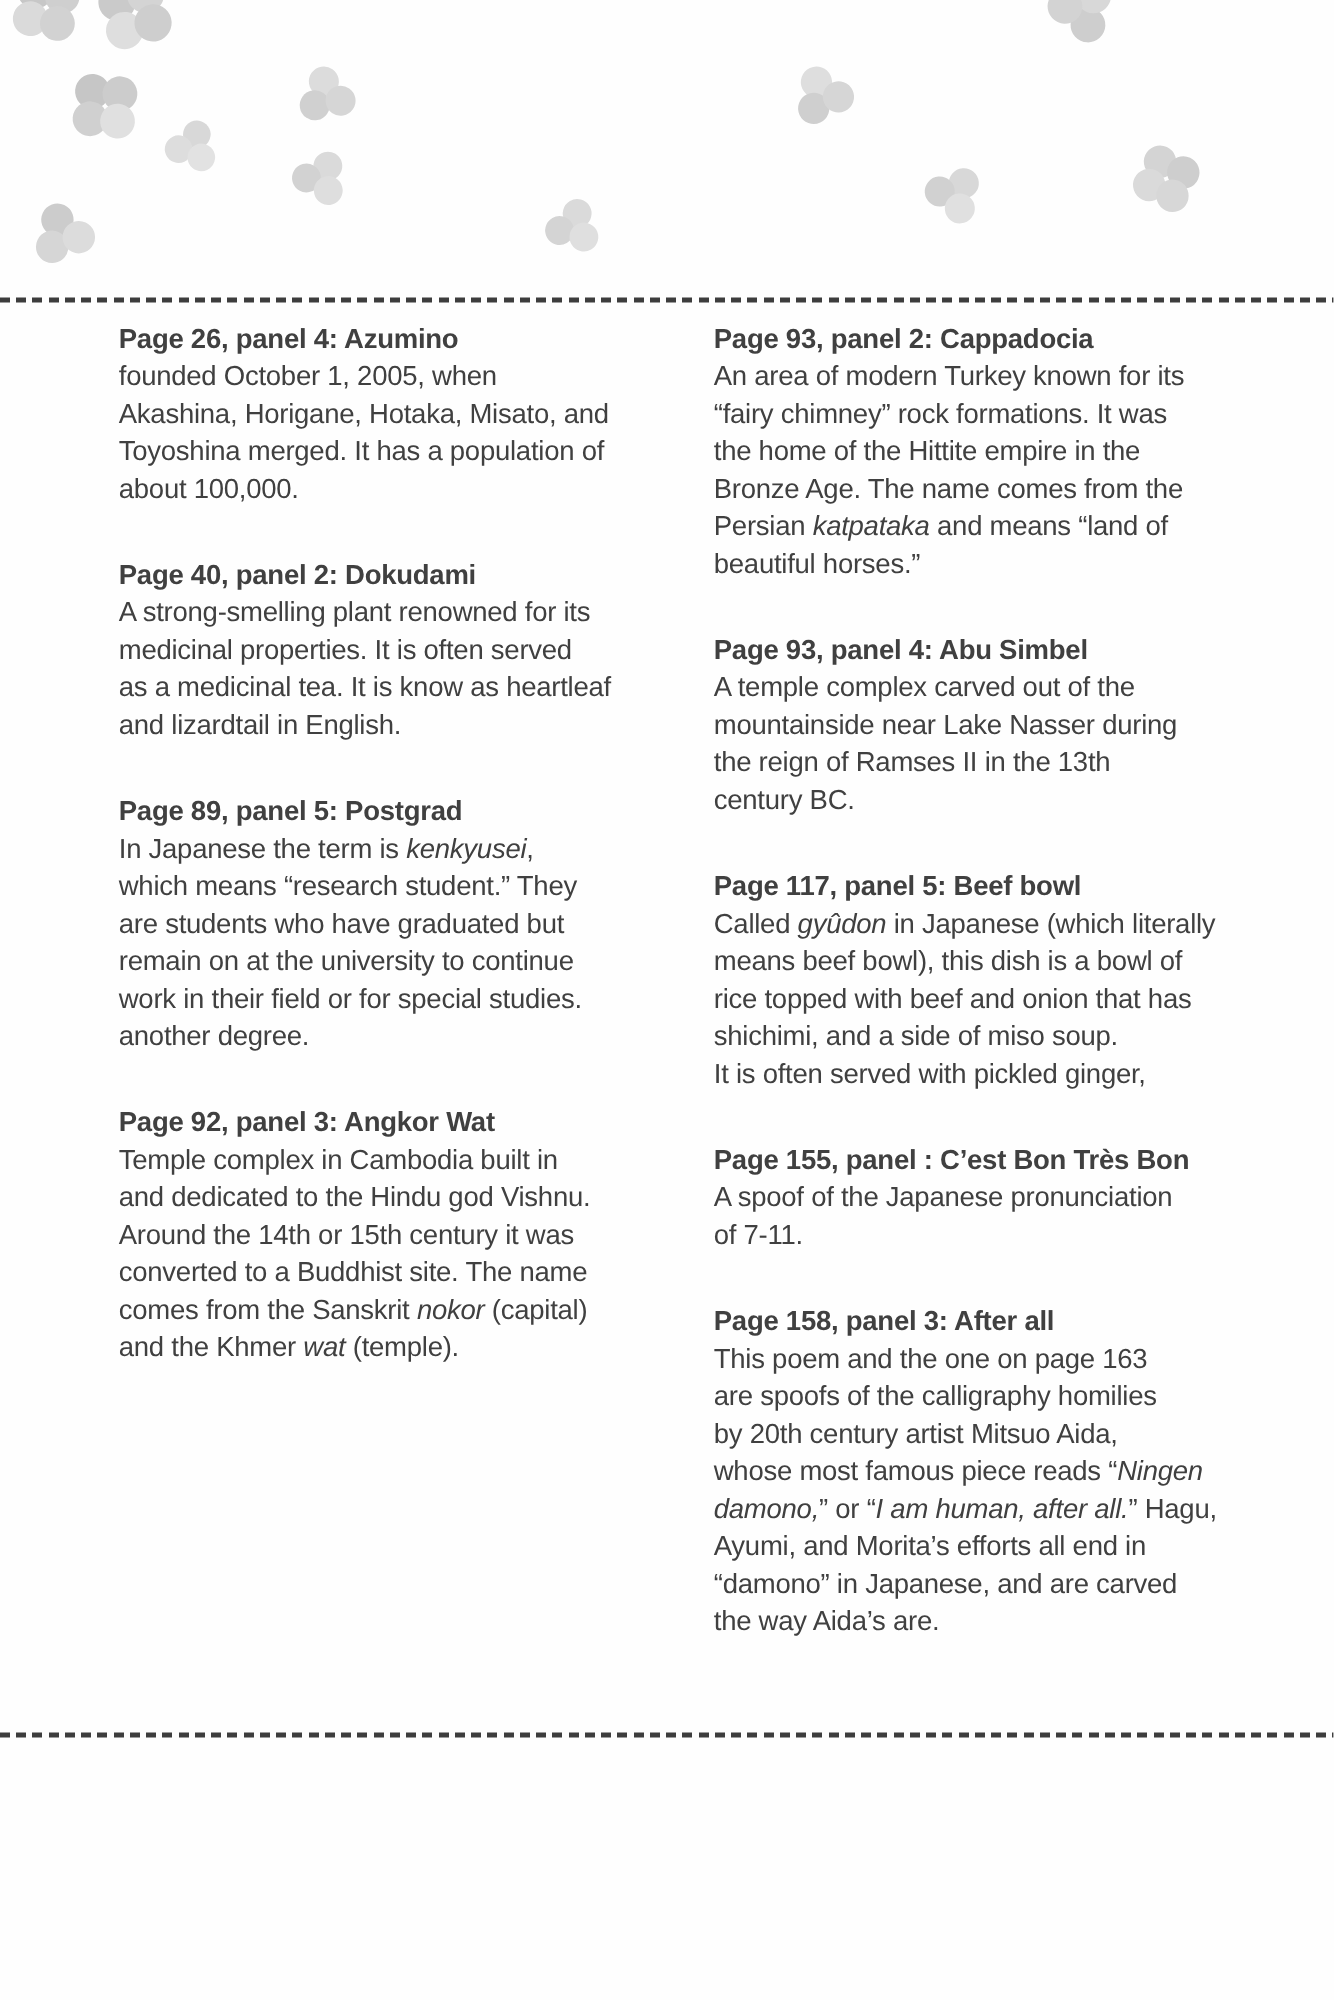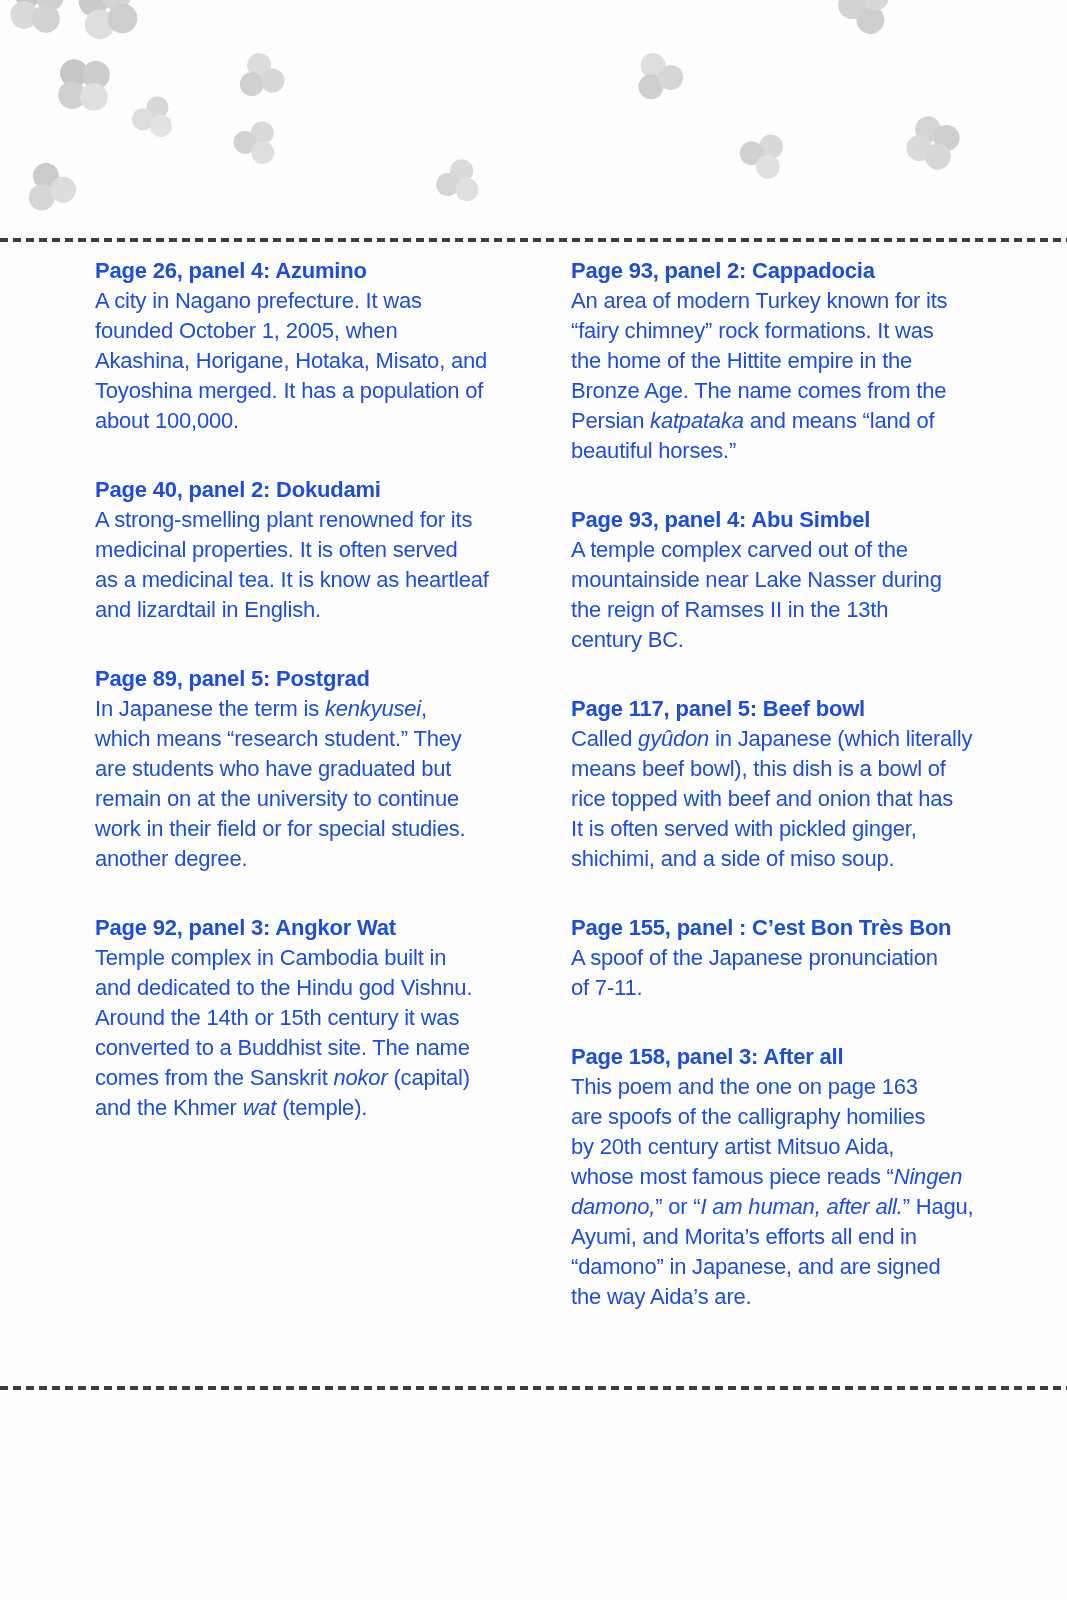--- a/index.html
+++ b/index.html
@@ -7,21 +7,21 @@
     padding: 0;
     background: #ffffff;
   }
   .page {
     position: relative;
     width: 1067px;
     height: 1600px;
     background: #fefefe;
     overflow: hidden;
     font-family: "Liberation Sans", "DejaVu Sans", sans-serif;
-    color: #1d4ed8;
+    color: #404040;
   }
   .decor-layer {
     position: absolute;
     inset: 0;
     pointer-events: none;
   }
   .clover {
     position: absolute;
   }
   .dashline {
@@ -131,21 +131,20 @@
           <circle cx="50" cy="28" r="24" fill="#cecece"></circle>
           <circle cx="29" cy="63" r="24" fill="#d8d8d8"></circle>
           <circle cx="71" cy="63" r="24" fill="#d3d3d3"></circle>
         </svg></div>
     </div>
   <div class="dashline top"></div>
   <div class="dashline bottom"></div>
   <div class="col left" id="col-0">
       <section class="entry">
         <h3 class="entry-heading">Page 26, panel 4: Azumino</h3>
-        <p class="entry-line">A city in Nagano prefecture. It was</p>
         <p class="entry-line">founded October 1, 2005, when</p>
         <p class="entry-line">Akashina, Horigane, Hotaka, Misato, and</p>
         <p class="entry-line">Toyoshina merged. It has a population of</p>
         <p class="entry-line">about 100,000.</p>
       </section>
       <section class="entry">
         <h3 class="entry-heading">Page 40, panel 2: Dokudami</h3>
         <p class="entry-line">A strong-smelling plant renowned for its</p>
         <p class="entry-line">medicinal properties. It is often served</p>
         <p class="entry-line">as a medicinal tea. It is know as heartleaf</p>
@@ -185,33 +184,33 @@
         <p class="entry-line">A temple complex carved out of the</p>
         <p class="entry-line">mountainside near Lake Nasser during</p>
         <p class="entry-line">the reign of Ramses II in the 13th</p>
         <p class="entry-line">century BC.</p>
       </section>
       <section class="entry">
         <h3 class="entry-heading">Page 117, panel 5: Beef bowl</h3>
         <p class="entry-line">Called <i>gyûdon</i> in Japanese (which literally</p>
         <p class="entry-line">means beef bowl), this dish is a bowl of</p>
         <p class="entry-line">rice topped with beef and onion that has</p>
+        <p class="entry-line">shichimi, and a side of miso soup.</p>
         <p class="entry-line">It is often served with pickled ginger,</p>
-        <p class="entry-line">shichimi, and a side of miso soup.</p>
       </section>
       <section class="entry">
         <h3 class="entry-heading">Page 155, panel : C’est Bon Très Bon</h3>
         <p class="entry-line">A spoof of the Japanese pronunciation</p>
         <p class="entry-line">of 7-11.</p>
       </section>
       <section class="entry">
         <h3 class="entry-heading">Page 158, panel 3: After all</h3>
         <p class="entry-line">This poem and the one on page 163</p>
         <p class="entry-line">are spoofs of the calligraphy homilies</p>
         <p class="entry-line">by 20th century artist Mitsuo Aida,</p>
         <p class="entry-line">whose most famous piece reads “<i>Ningen</i></p>
         <p class="entry-line"><i>damono,</i>” or “<i>I am human, after all.</i>” Hagu,</p>
         <p class="entry-line">Ayumi, and Morita’s efforts all end in</p>
-        <p class="entry-line">“damono” in Japanese, and are signed</p>
+        <p class="entry-line">“damono” in Japanese, and are carved</p>
         <p class="entry-line">the way Aida’s are.</p>
       </section>
     </div>
 </div>
 
 </body></html>

